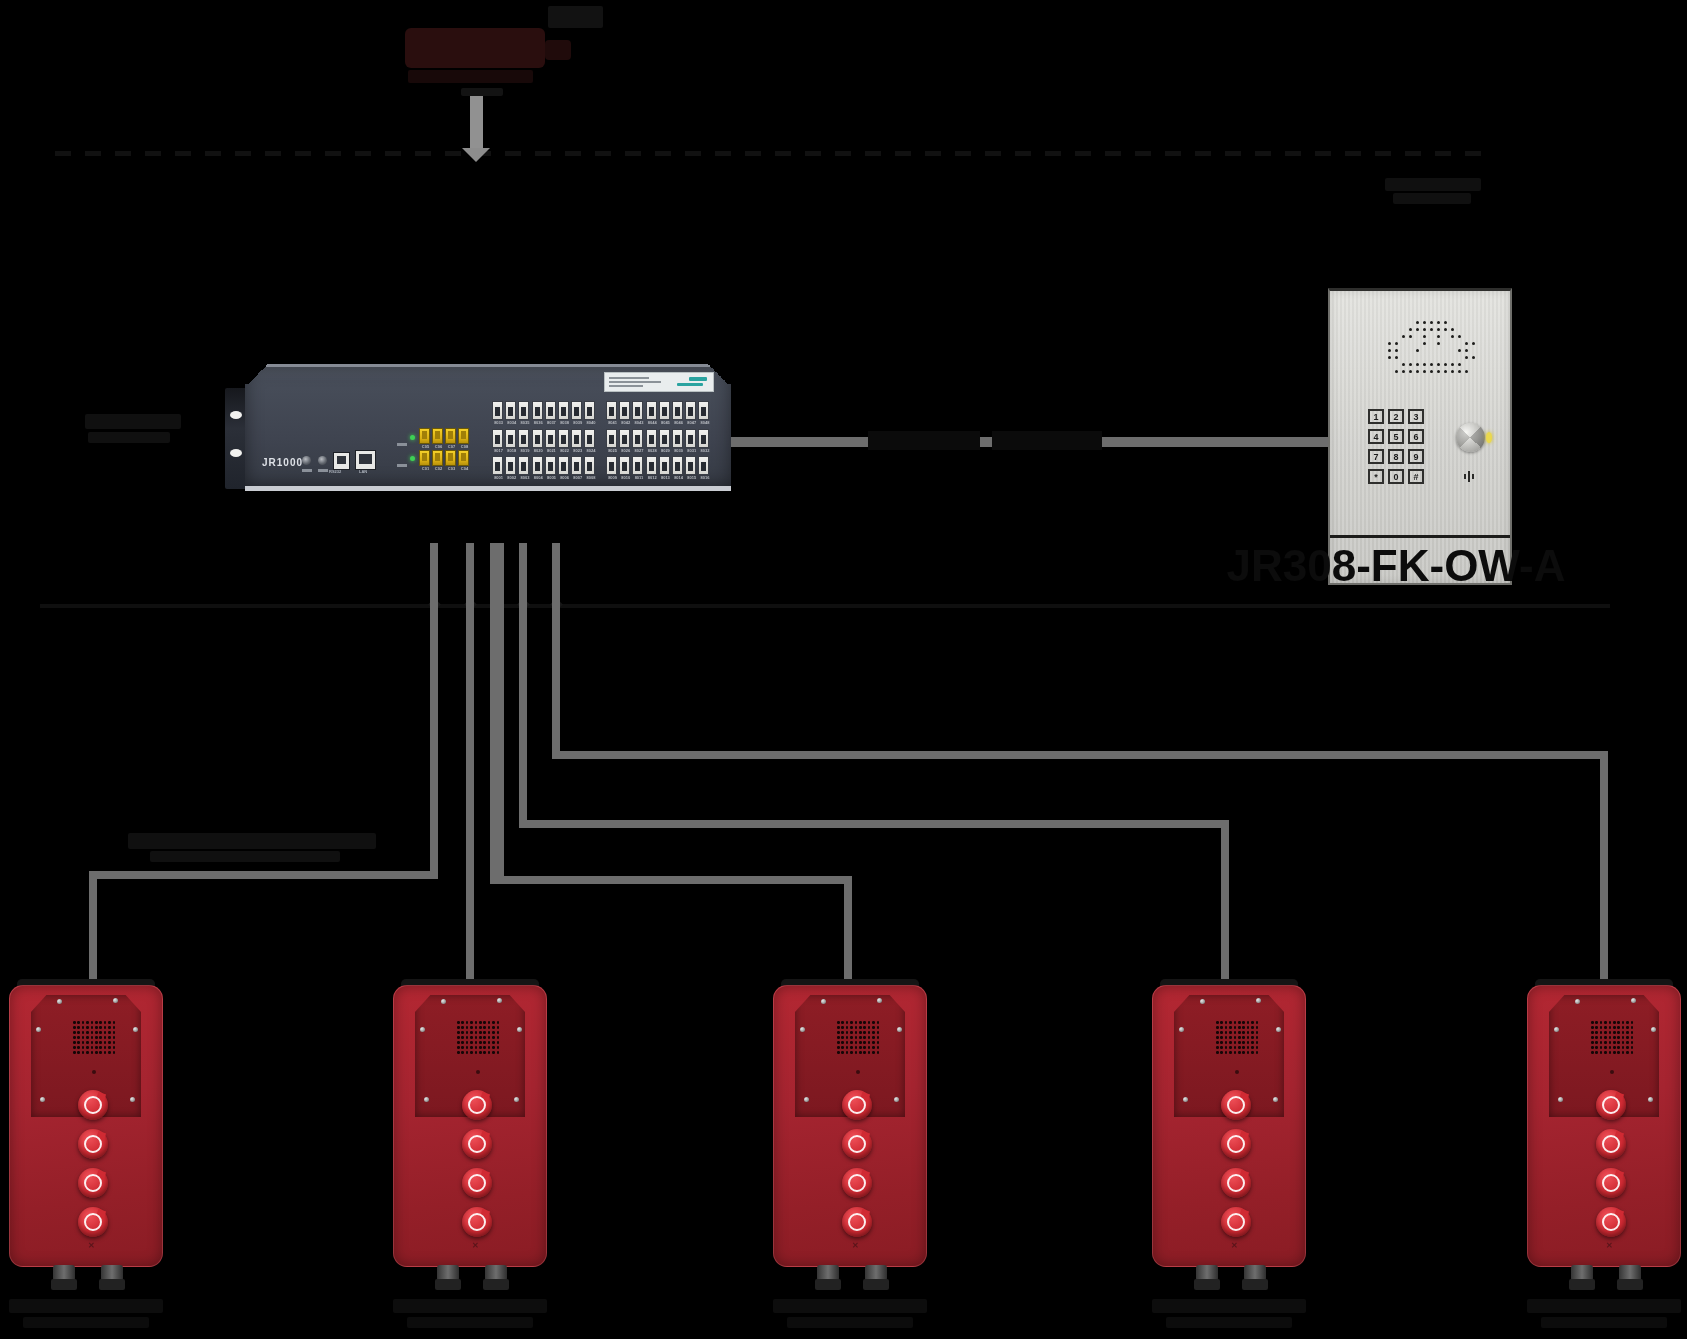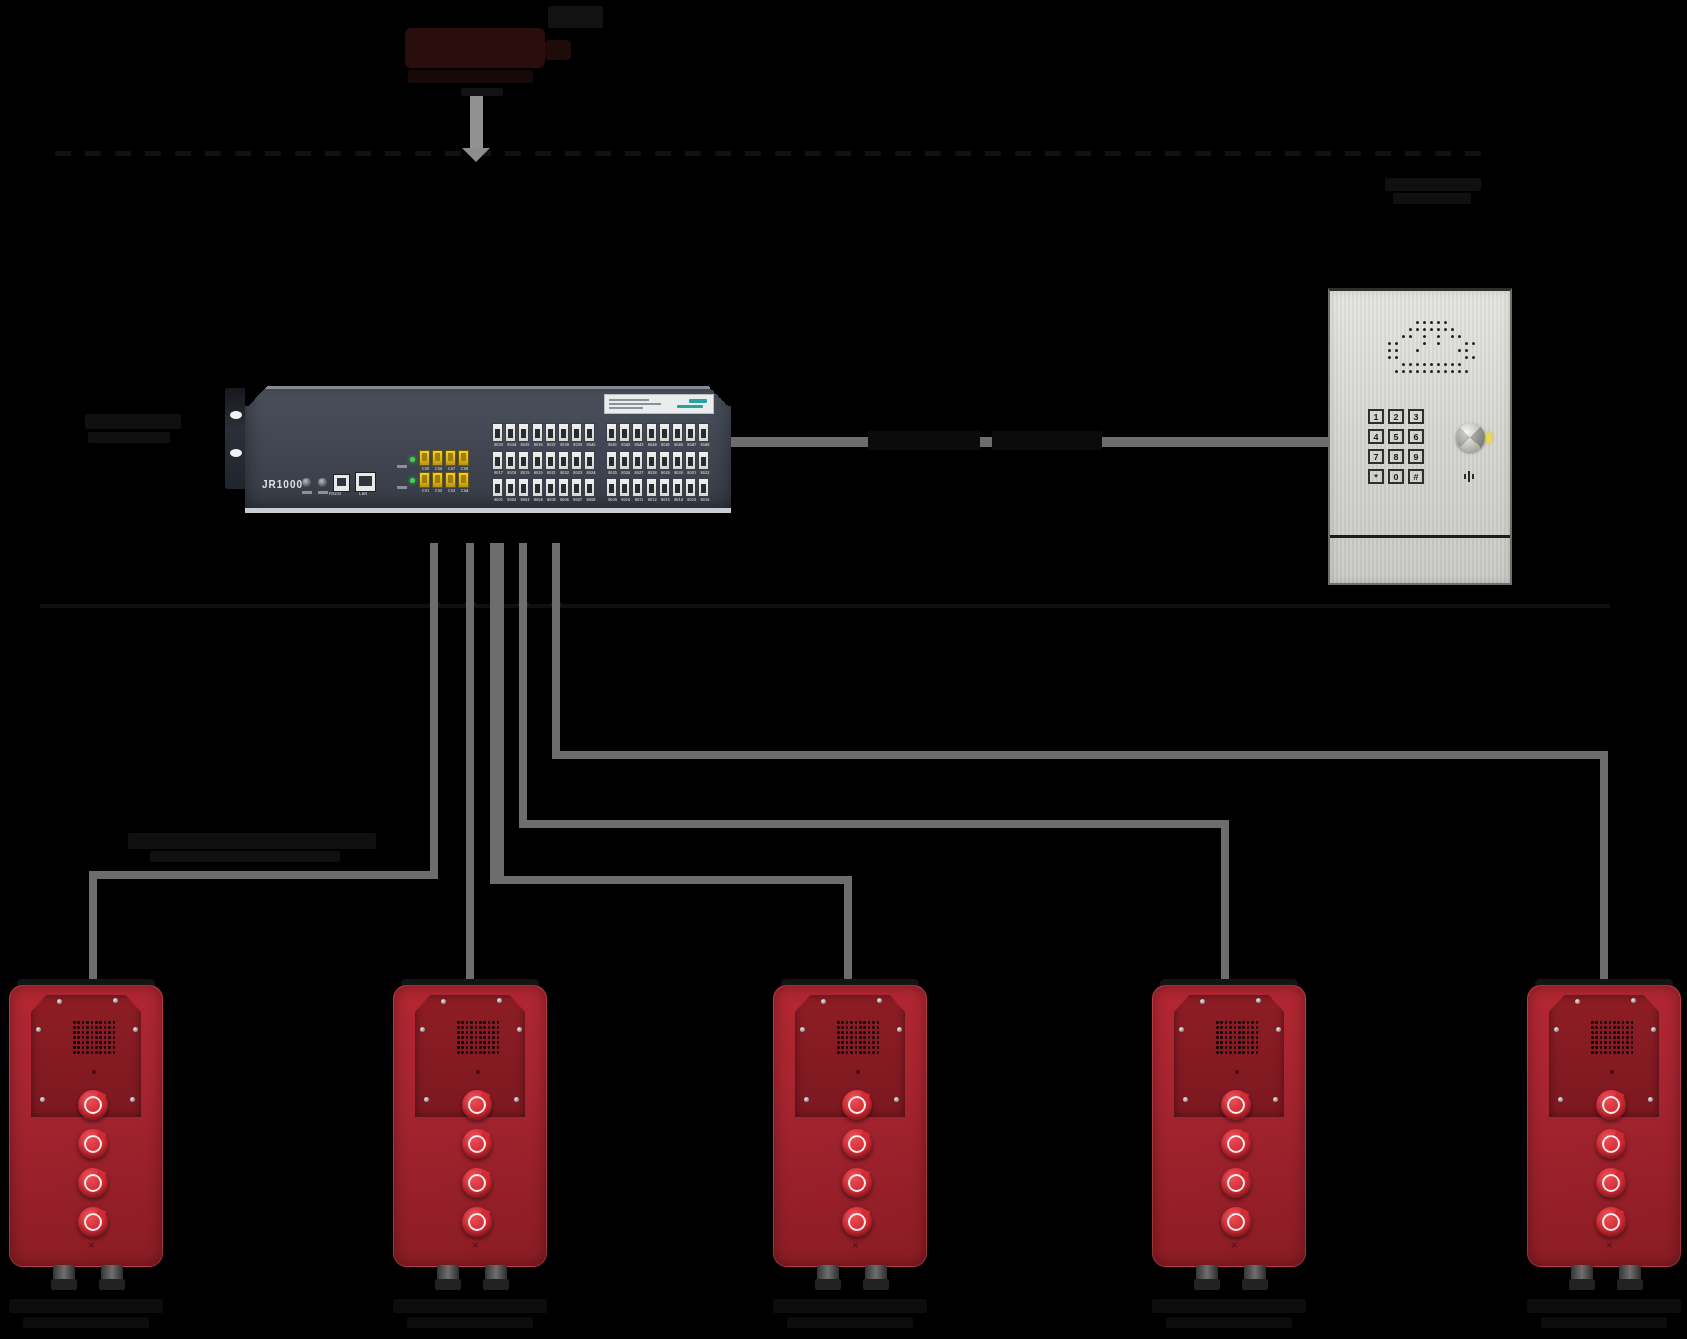--- a/index.html
+++ b/index.html
@@ -130,21 +130,21 @@
   <div class="abs wire" style="left:1600px;top:751px;width:8px;height:236px;"></div>
 
   <div class="abs pbx-ear" style="left:225px;top:388px;width:22px;height:101px;">
     <div class="pbx-hole abs" style="left:5px;top:23px;width:12px;height:8px;"></div>
     <div class="pbx-hole abs" style="left:5px;top:61px;width:12px;height:8px;"></div>
   </div>
   <div class="abs pbx-ear" style="left:709px;top:388px;width:22px;height:101px;">
     <div class="pbx-hole abs" style="left:5px;top:23px;width:12px;height:8px;"></div>
     <div class="pbx-hole abs" style="left:5px;top:61px;width:12px;height:8px;"></div>
   </div>
-  <div class="abs pbx-chassis" style="left:245px;top:386px;width:486px;height:119px;">
+  <div class="abs pbx-chassis" style="left:245px;top:364px;width:486px;height:119px;">
     <div class="abs" style="left:0;top:-3px;width:26px;height:20px;background:linear-gradient(135deg,#000 0 50%,transparent 50%);"></div>
     <div class="abs" style="right:0;top:-3px;width:26px;height:20px;background:linear-gradient(225deg,#000 0 50%,transparent 50%);"></div>
     <div class="abs pbx-model" style="left:17px;top:90px;">JR1000</div>
     <div class="abs rconn" style="left:57px;top:89px;"></div>
     <div class="abs rconn" style="left:73px;top:89px;"></div>
     <div class="abs leddash" style="left:57px;top:102px;"></div>
     <div class="abs leddash" style="left:73px;top:102px;"></div>
     <div class="abs rj45" style="left:88px;top:85px;width:15px;height:16px;">
         <i></i>
       </div>
@@ -482,20 +482,21 @@
       </div>
     <div class="abs callbtn" style="left:126px;top:132px;"></div>
     <div class="abs ledyellow" style="left:156px;top:141px;"></div>
     <div class="abs" style="left:134px;top:180px;width:12px;height:11px;">
       <i class="spk-bar" style="left:0;top:3px;height:5px;"></i>
       <i class="spk-bar" style="left:4px;top:0;height:11px;"></i>
       <i class="spk-bar" style="left:8px;top:3px;height:5px;"></i>
     </div>
     <div class="abs divider" style="left:0;top:244px;width:100%;height:3px;"></div>
   </div>
+  <div class="abs model-big" style="left:1196px;top:541px;width:400px;">JR308-FK-OW-A</div>
 
 <div class="phone" style="left: 9px;">
       <div class="p-back"></div>
       <div class="p-body"></div>
       <div class="p-plate"></div>
       <div class="screw" style="left:48px;top:14px;"></div>
       <div class="screw" style="left:104px;top:13px;"></div>
       <div class="screw" style="left:27px;top:42px;"></div>
       <div class="screw" style="left:124px;top:42px;"></div>
       <div class="screw" style="left:31px;top:112px;"></div>

